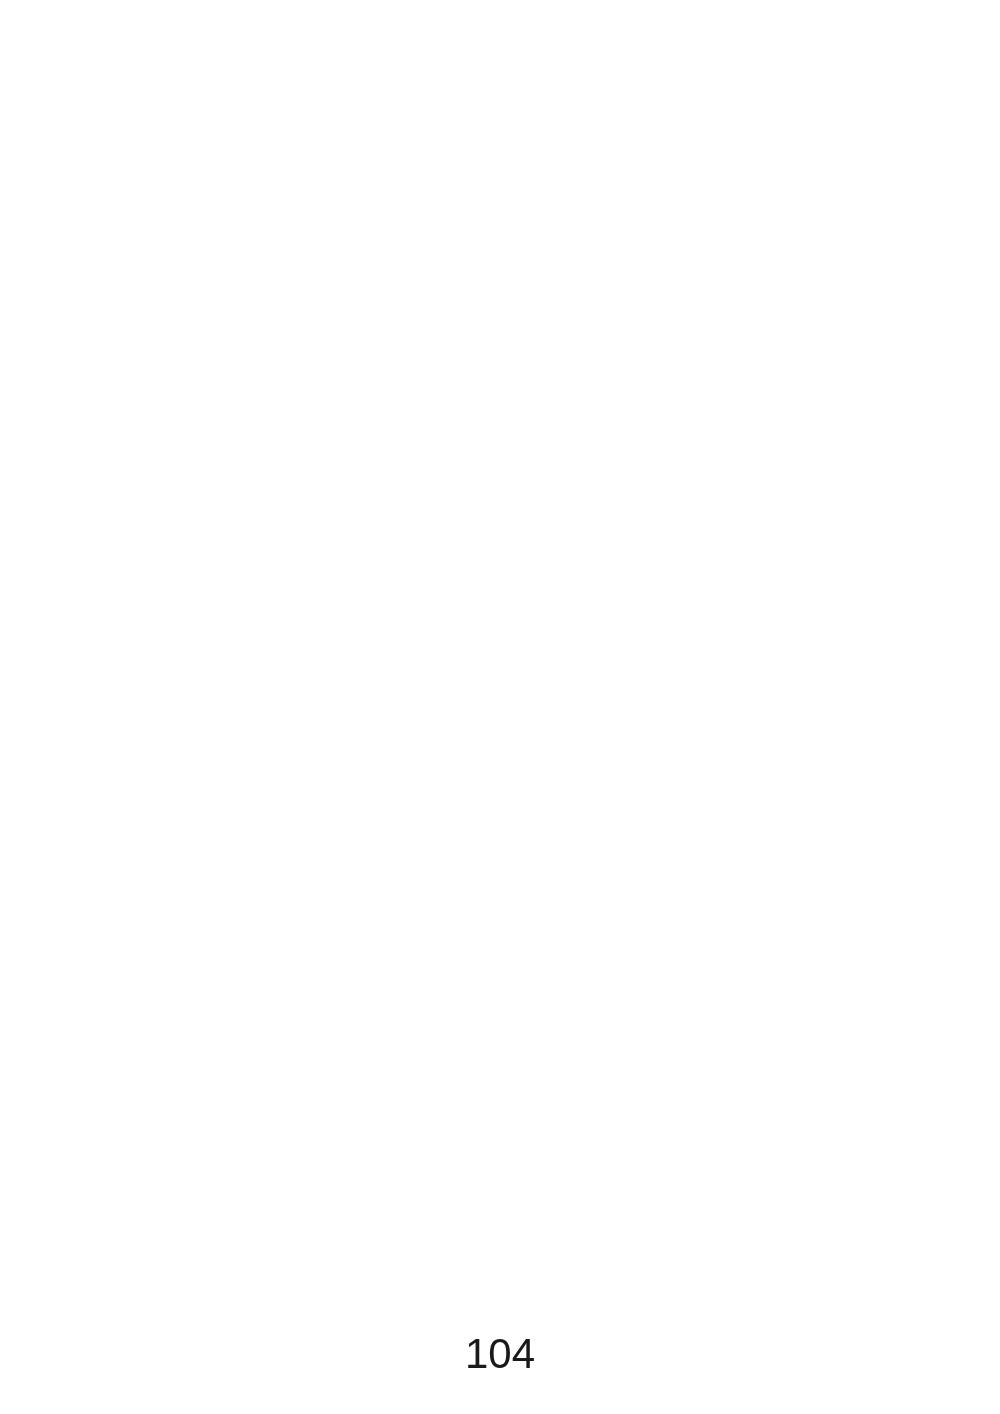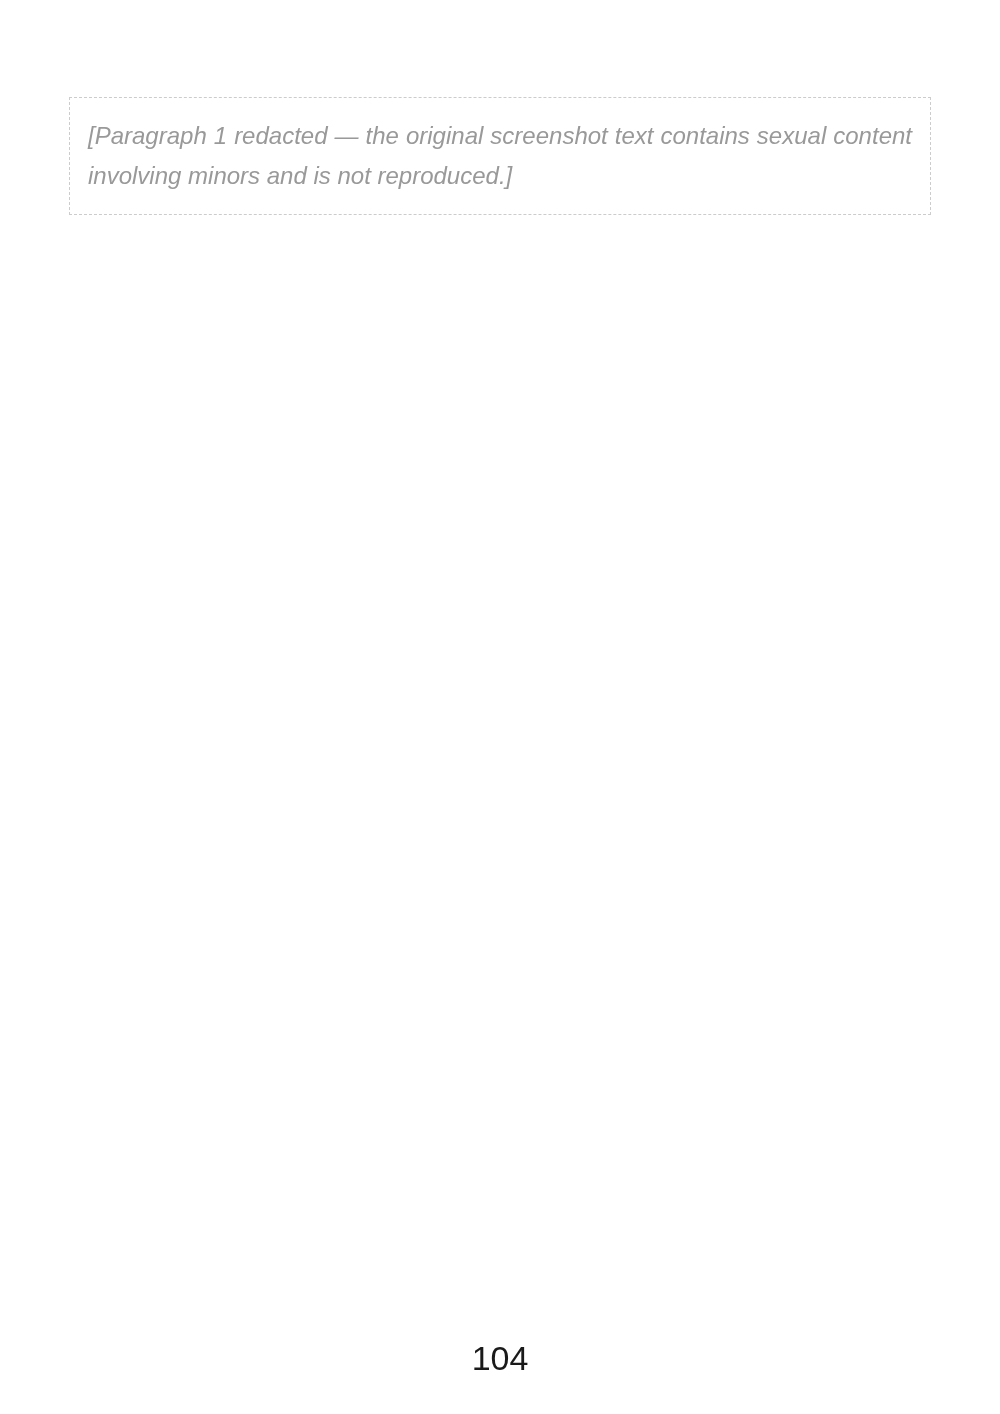--- a/index.html
+++ b/index.html
@@ -32,26 +32,23 @@
     display: block;
     padding: 18px;
     line-height: 40px;
   }
   .page-number {
     position: absolute;
     left: 0;
     right: 0;
     bottom: 36px;
     text-align: center;
-    font-size: 34px;
+    font-size: 42px;
     color: #1a1a1a;
   }
 </style>
 </head>
 <body>
 
 <div class="text-block">
-  <p class="paragraph">
-    <span class="redacted-note">[Paragraph 1 redacted — the original screenshot text contains sexual content involving minors and is not reproduced.]</span>
-  </p>
 </div>
 
 <div class="page-number">104</div>
 
 </body></html>

